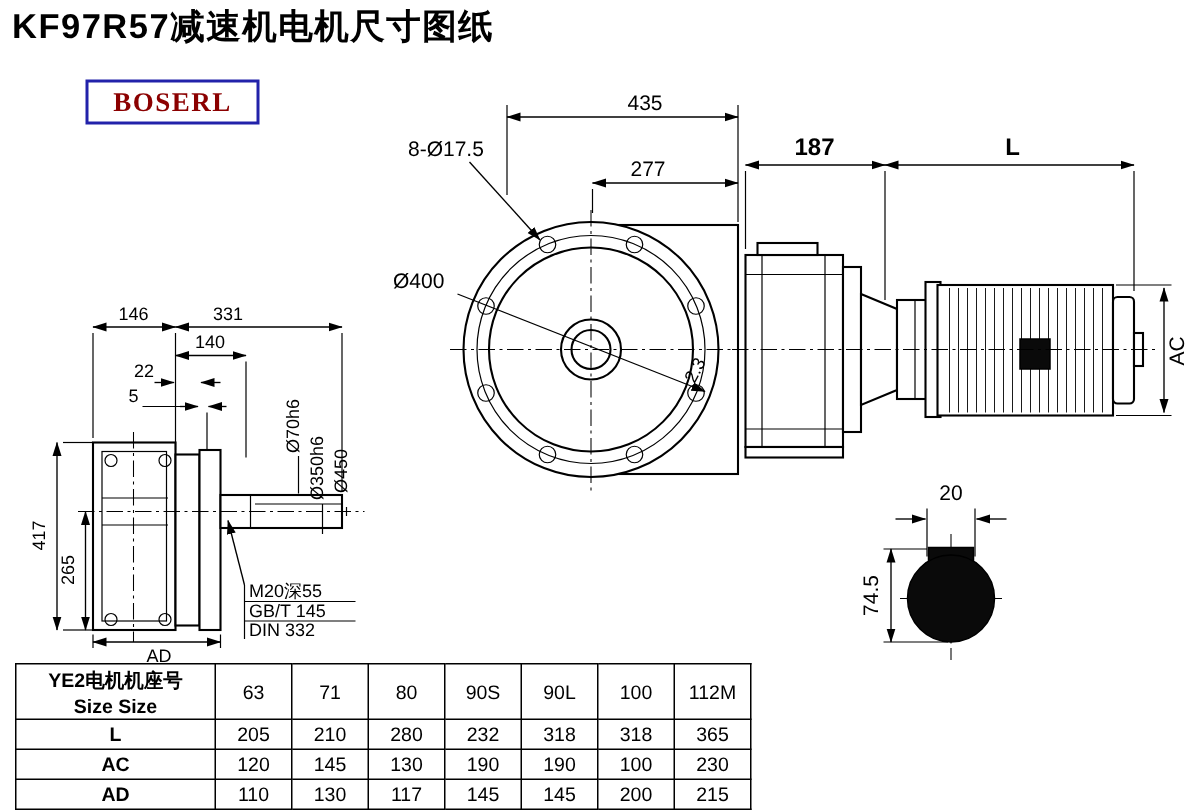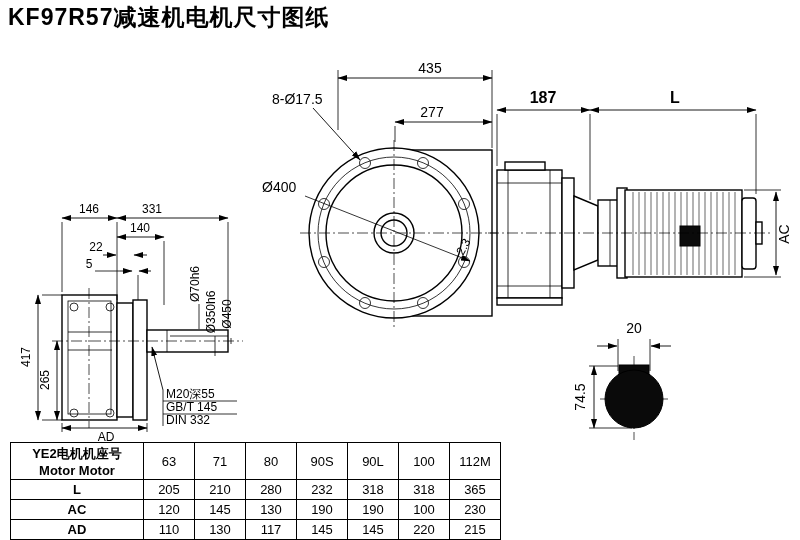--- a/index.html
+++ b/index.html
@@ -25,20 +25,21 @@
         font-size:13px;padding:0 2px;height:19px;width:46px;}
   table.size-table td.c0{width:128px;font-weight:bold;}
   table.size-table tr.hdr td{height:36px;}
 </style>
 </head>
 <body>
 
 <div class="stage">
 
   <div class="page-title">KF97R57减速机电机尺寸图纸</div>
+  <div class="logo">BOSERL</div>
 
   <svg width="800" height="540" viewBox="0 0 800 540">
     <defs>
       <marker id="arr" markerWidth="10" markerHeight="8" refX="9" refY="4" orient="auto-start-reverse" markerUnits="userSpaceOnUse">
         <path d="M0,1 L9.5,4 L0,7 Z" fill="#000"></path>
       </marker>
       <pattern id="fins" width="6" height="8" patternUnits="userSpaceOnUse">
         <line x1="3" y1="0" x2="3" y2="8" stroke="#000" stroke-width="0.6"></line>
       </pattern>
     </defs>
@@ -199,21 +200,21 @@
       <text class="dtxt-sm" x="166" y="411" text-anchor="start">GB/T 145</text>
       <text class="dtxt-sm" x="166" y="424" text-anchor="start">DIN 332</text>
     </g>
   </svg>
 
   <table class="size-table">
     <tbody>
         <tr class="hdr">
       <td class="c0">
         <div>YE2电机机座号</div>
-        <div>Motor Motor</div>
+        <div>Size Size</div>
       </td>
       <td>63</td>
       <td>71</td>
       <td>80</td>
       <td>90S</td>
       <td>90L</td>
       <td>100</td>
       <td>112M</td>
     </tr>
     <tr>
@@ -236,19 +237,19 @@
       <td>100</td>
       <td>230</td>
     </tr>
     <tr>
       <td class="c0">AD</td>
       <td>110</td>
       <td>130</td>
       <td>117</td>
       <td>145</td>
       <td>145</td>
-      <td>220</td>
+      <td>200</td>
       <td>215</td>
     </tr>
   </tbody>
     </table>
 
 </div>
 
 </body></html>

